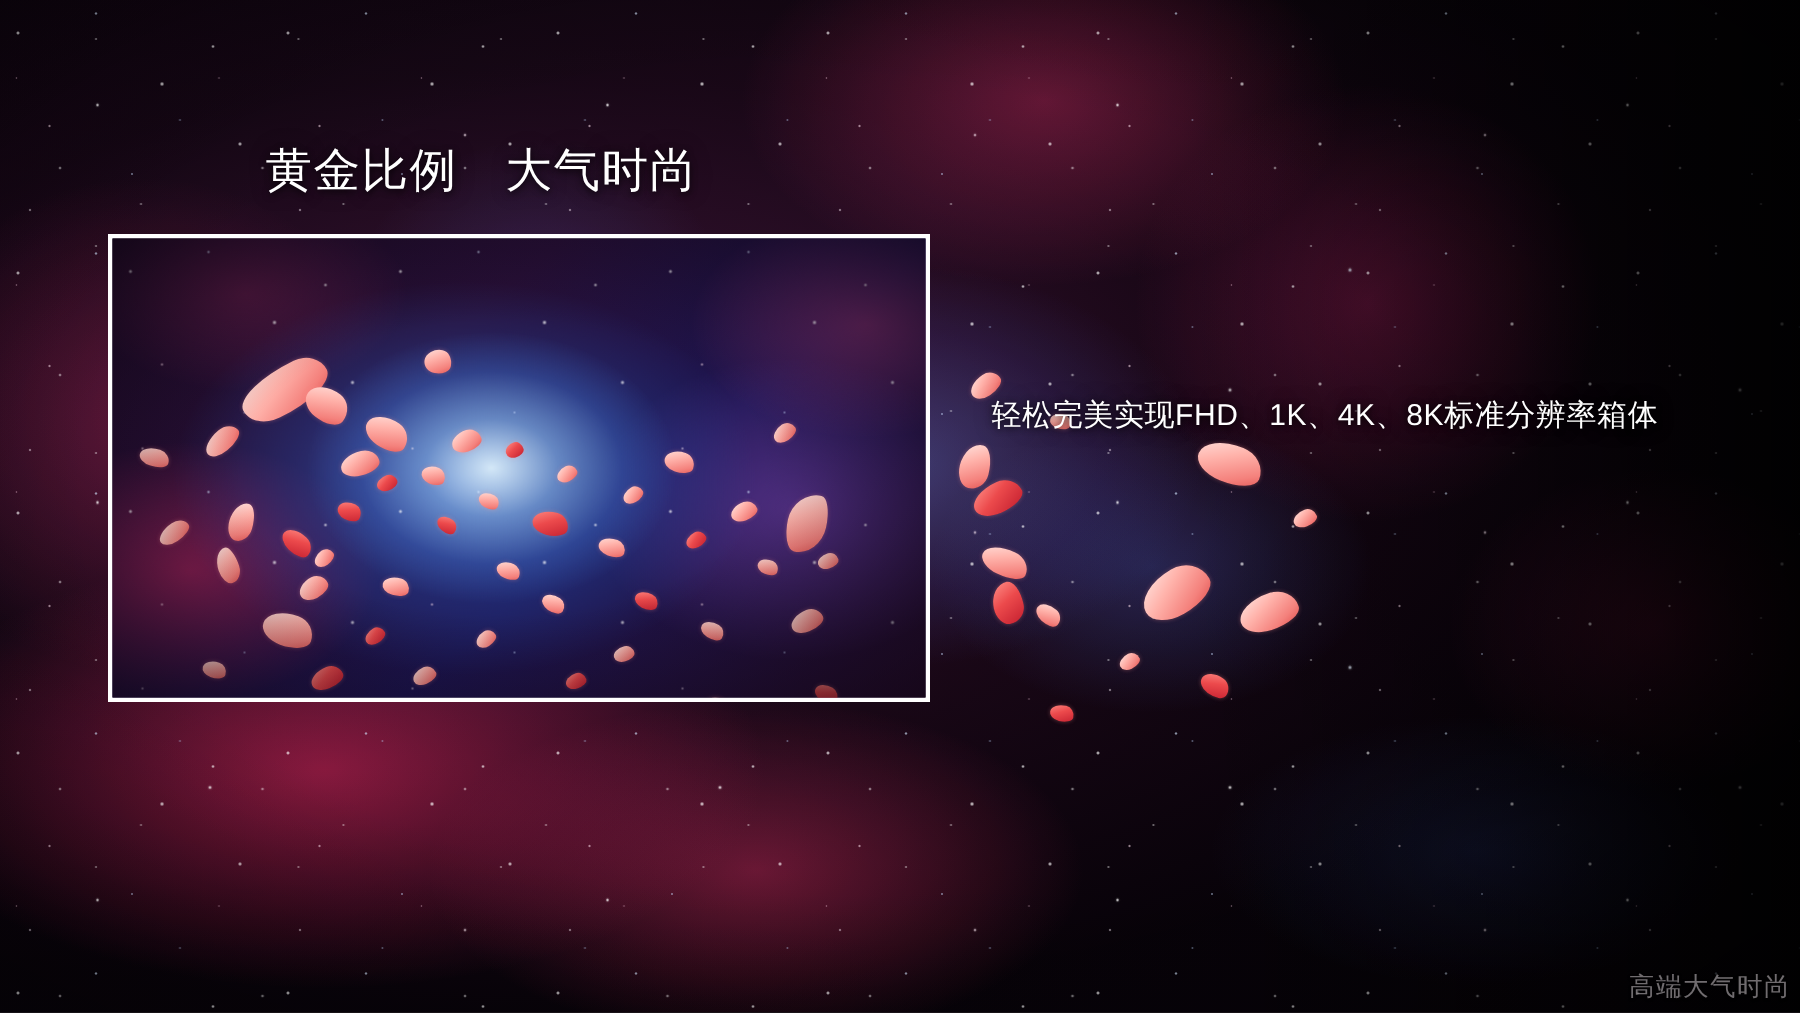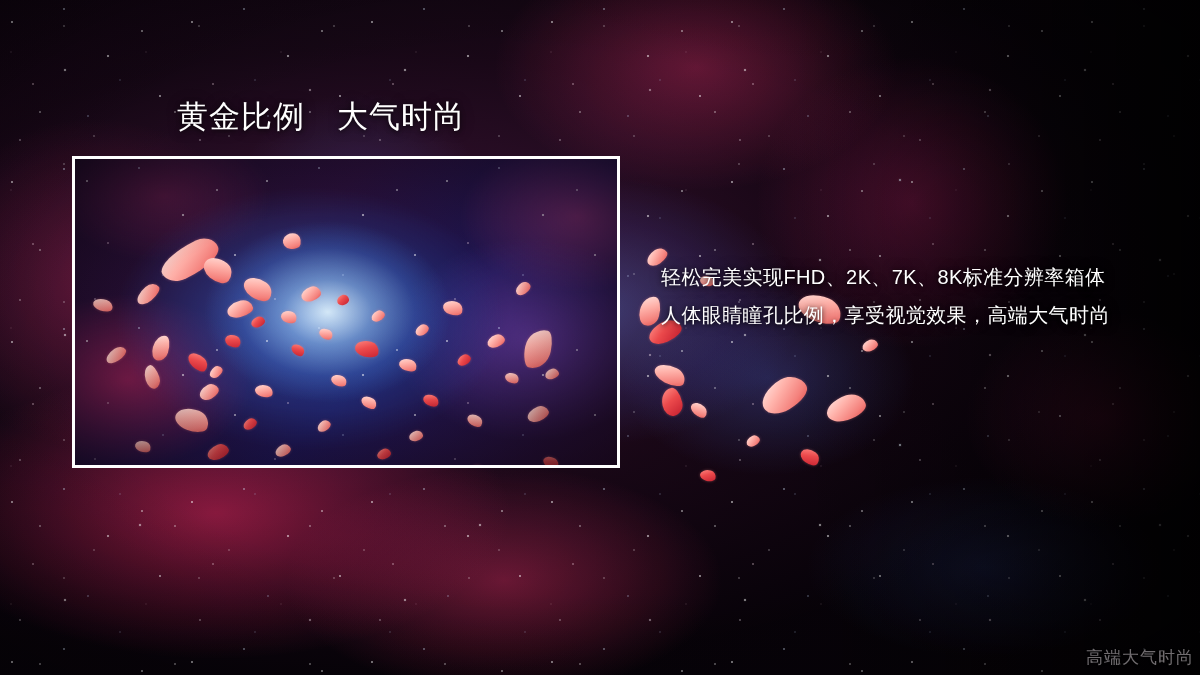--- a/index.html
+++ b/index.html
@@ -156,20 +156,21 @@
   #title {
     position: absolute;
     left: 177px;
     top: 100px;
     font-size: 31px;
     line-height: 1.1;
     color: #ffffff;
     letter-spacing: 1px;
     white-space: pre;
     text-shadow: 0 1px 5px rgba(0,0,0,0.75), 0 0 14px rgba(0,0,0,0.45);
+    font-family: Liberation Mono, monospace;
   }
 
   #body-copy {
     position: absolute;
     left: 661px;
     top: 258px;
     width: 500px;
     color: #ffffff;
     font-size: 20px;
     line-height: 38px;
@@ -299,19 +300,18 @@
           <div class="petal deep" style="left: 468px; top: 298px; width: 16px; height: 11px; transform: rotate(30deg);"></div>
           <div class="petal pale" style="left: 470px; top: 210px; width: 14px; height: 10px; transform: rotate(-16deg);"></div>
           <div class="petal pale" style="left: 396px; top: 306px; width: 14px; height: 10px; transform: rotate(22deg);"></div>
           <div class="petal pale" style="left: 60px; top: 282px; width: 16px; height: 11px; transform: rotate(18deg);"></div>
         </div>
       <div class="screen-dark-edges"></div>
     </div>
   </div>
 
   <div id="body-copy">
-      <div class="line">轻松完美实现FHD、2K、7K、8K标准分辨率箱体</div>
-      <div class="line">人体眼睛瞳孔比例，享受视觉效果，高端大气时尚</div>
+      <div class="line">轻松完美实现FHD、1K、4K、8K标准分辨率箱体</div>
     </div>
 
   <div id="watermark">高端大气时尚</div>
 
 </div>
 
 </body></html>

